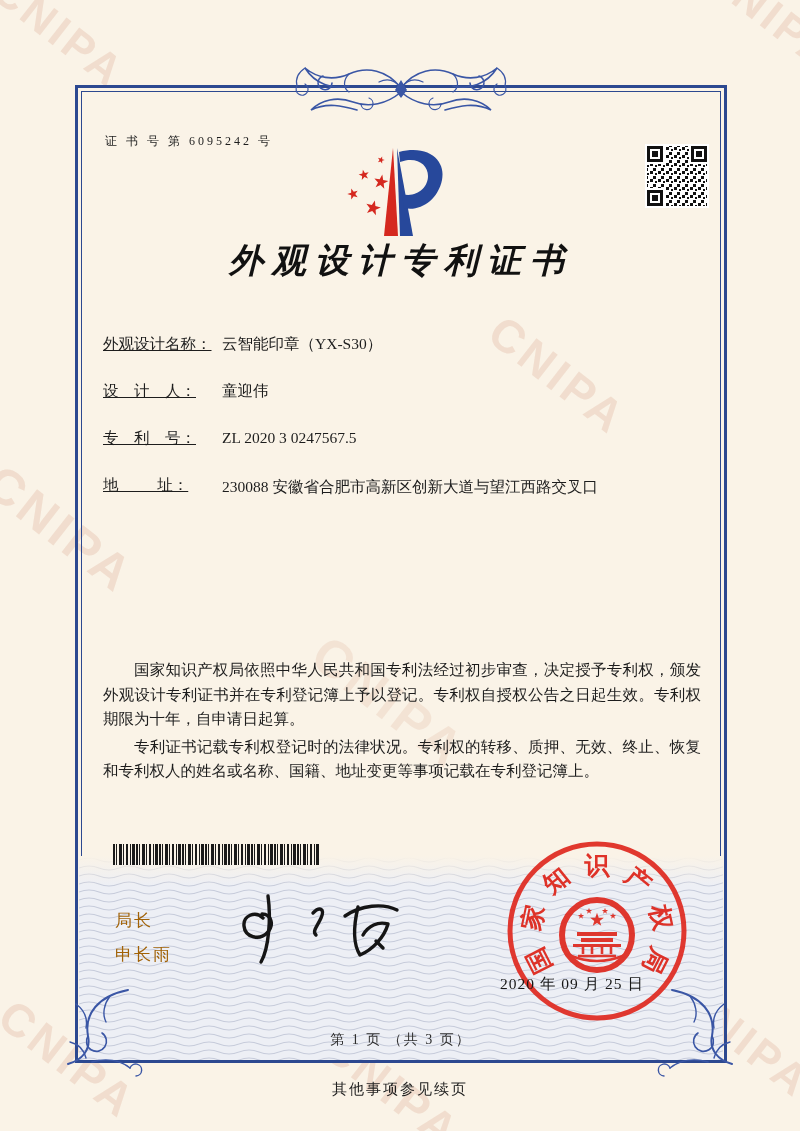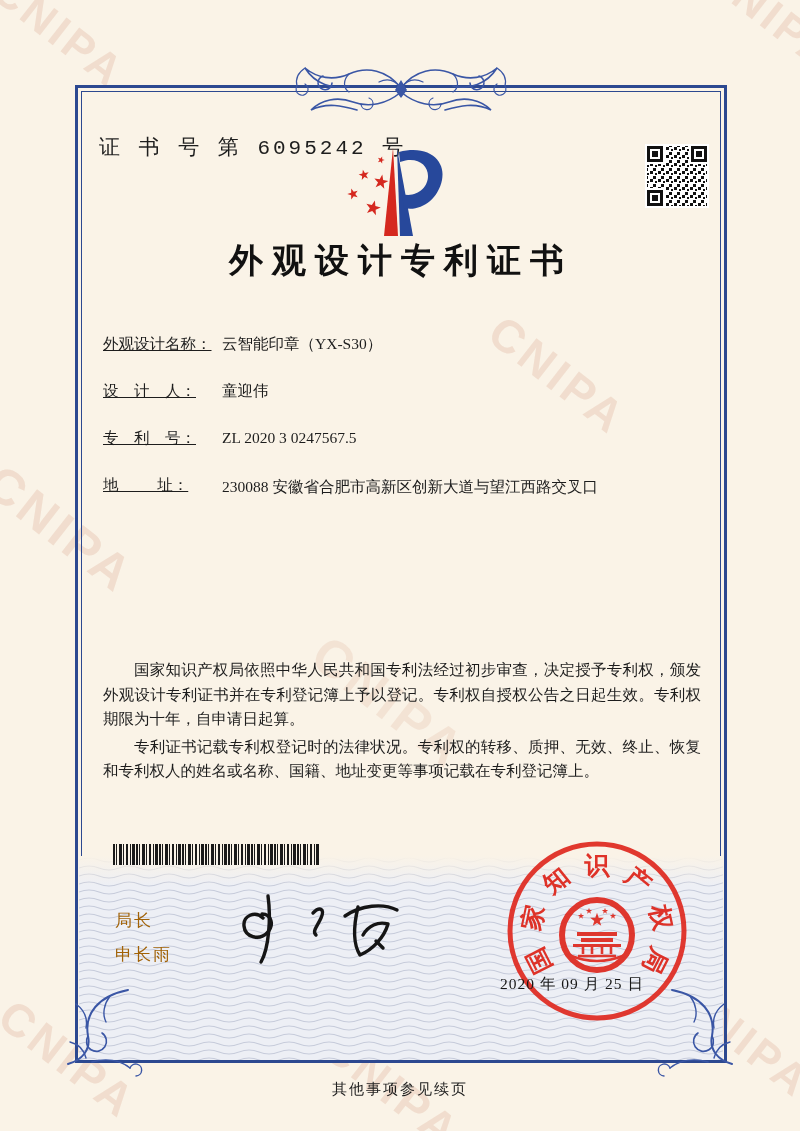--- a/index.html
+++ b/index.html
@@ -17,27 +17,27 @@
   .frame {
     position:absolute; left:75px; top:85px; width:652px; height:978px;
     border:3px solid #2c4890;
   }
   .frame-inner {
     position:absolute; left:3px; top:3px; right:3px; bottom:3px;
     border:1px solid #2c4890;
   }
   .wave-band { position:absolute; left:79px; top:856px; width:644px; height:204px; }
   .cert-no {
-    position:absolute; left:99px; top:133px; font-size:21px; letter-spacing:3px;font-family:Liberation Mono, monospace;
+    position:absolute; left:105px; top:133px; font-size:12px; letter-spacing:3px;
   }
   .logo { position:absolute; left:338px; top:136px; }
   .qr { position:absolute; left:645px; top:144px; }
   .title {
     position:absolute; left:75px; top:238px; width:652px; text-align:center;
-    font-size:34px; font-weight:bold; letter-spacing:9px; color:#111;
+    font-size:34px; font-weight:bold; letter-spacing:9px; color:#111;font-style:italic;
   }
   .fields { position:absolute; left:103px; top:334px; width:600px; font-size:15.5px; }
   .frow { height:47px; white-space:pre; }
   .frow .lab { display:inline-block; min-width:119px; white-space:pre;text-decoration:underline; }
   .frow-addr { height:56px; }
   .addr-lines { display:inline-block; vertical-align:top; white-space:pre; line-height:24px; }
   .frow-grant .pair1 { display:inline-block; width:347px; white-space:pre; }
   .body-text {
     position:absolute; left:103px; top:658px; width:598px;
     font-size:15.5px; line-height:24.5px; text-align:justify;
@@ -260,16 +260,17 @@
       <g stroke="#de281e" stroke-width="2.6" fill="none">
         <path d="M-14,12 v7 M-5,12 v7 M5,12 v7 M14,12 v7"></path>
         <path d="M-19,21 h38"></path>
         <path d="M-28,20 Q0,32 28,20"></path>
       </g>
     </g>
   </svg>
 
   <div class="seal-date">2020 年 09 月 25 日</div>
 
+  <div class="page-num">第 1 页 （共 3 页）</div>
 
   <div class="continuation">其他事项参见续页</div>
 
 </div>
 
 </body></html>

